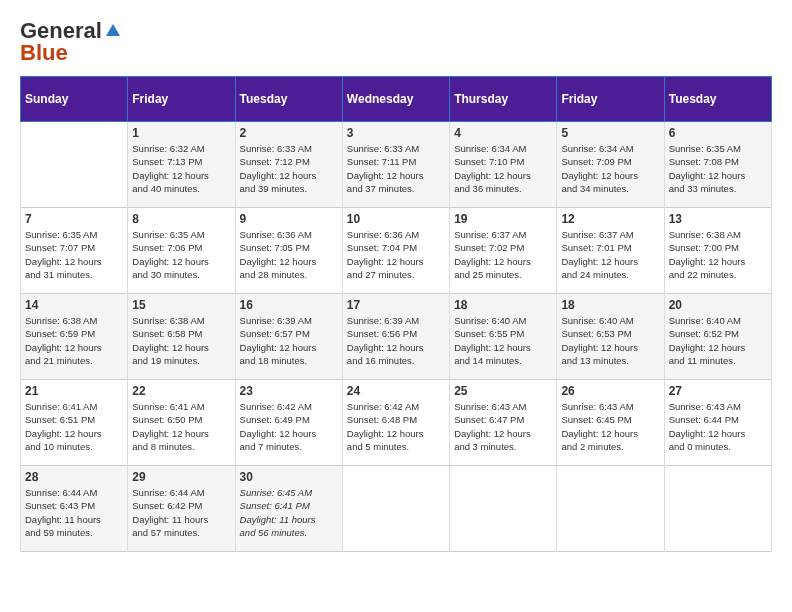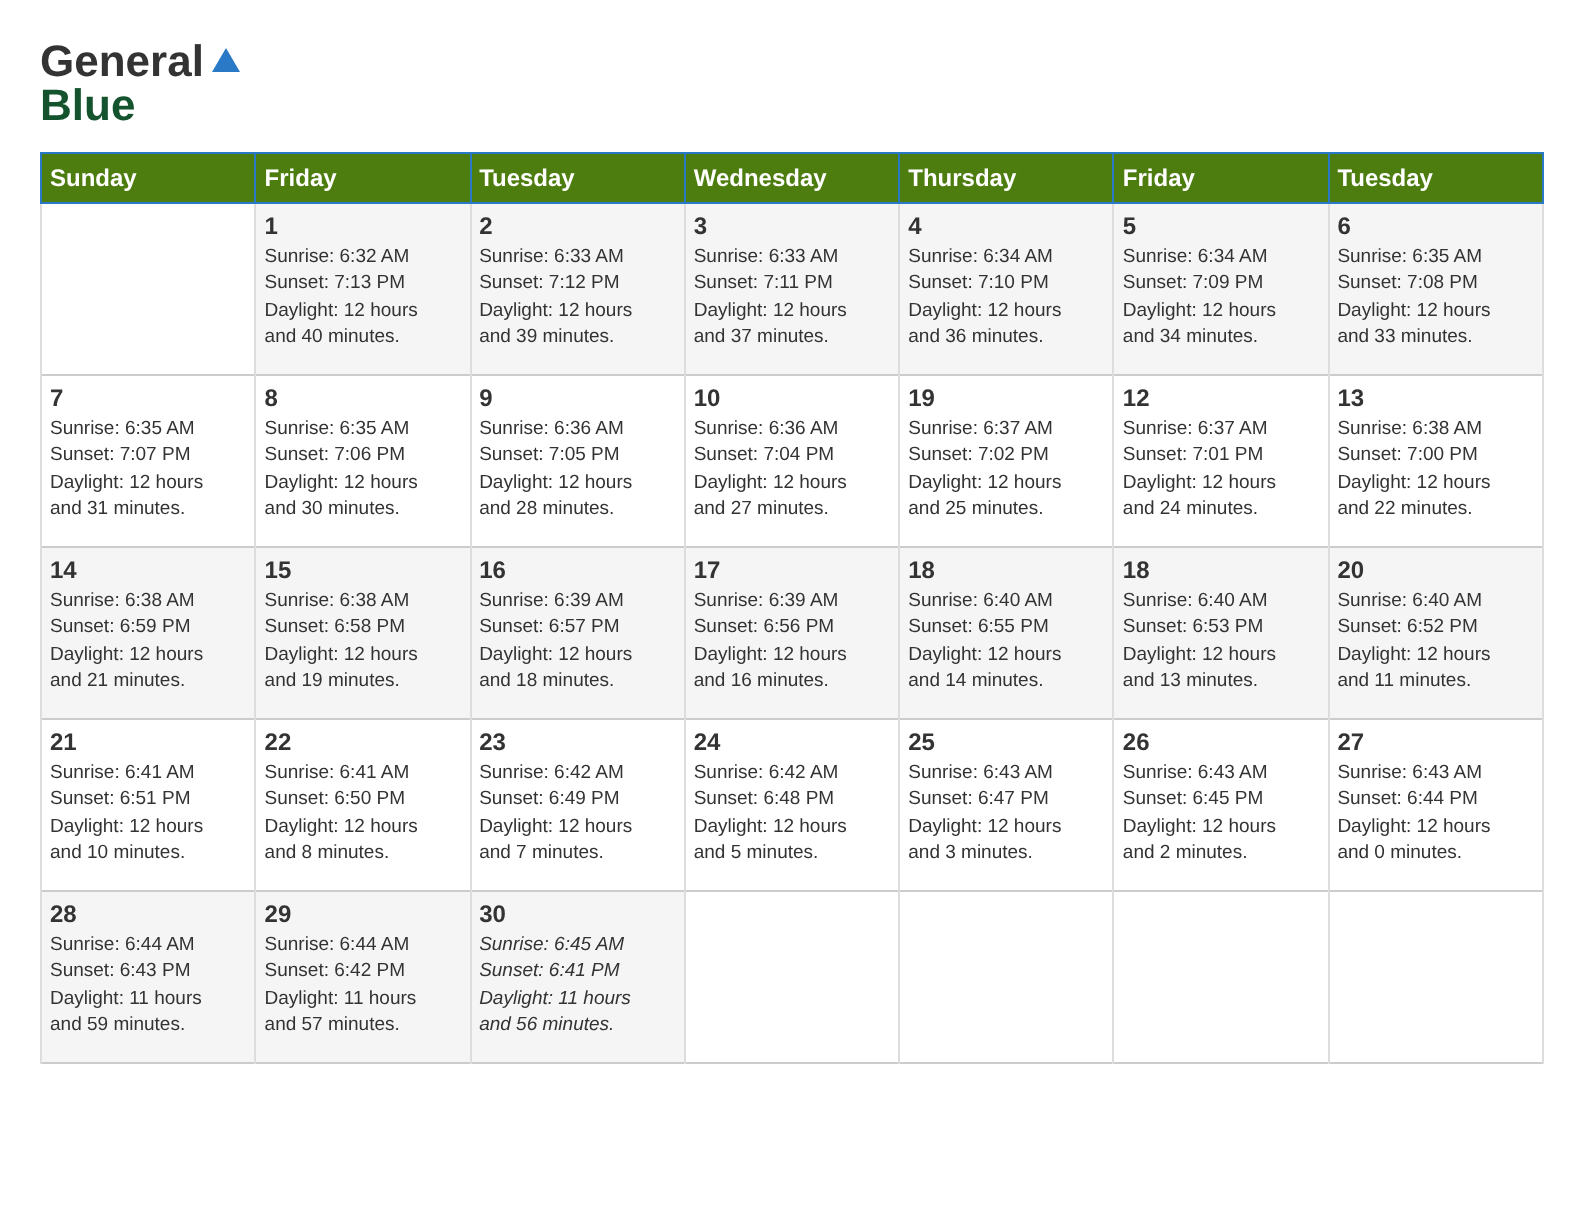--- a/index.html
+++ b/index.html
@@ -43,25 +43,25 @@
     .location {
       font-size: 15px;
       color: #555;
     }
     table {
       width: 100%;
       border-collapse: collapse;
       table-layout: fixed;
     }
     thead tr th {
-      background-color: #4d7c0f;
+      background-color: #4c1d95;
       color: #fff;
       font-size: 12px;
       font-weight: bold;
-      padding: 5px 4px;
+      padding: 15px 4px;
       text-align: left;
       border: 1px solid #2979c7;
     }
     tbody tr {
       border-bottom: 1px solid #ccc;
     }
     tbody tr td {
       vertical-align: top;
       padding: 4px 4px 4px 4px;
       font-size: 10px;
@@ -97,21 +97,21 @@
 
 <div class="page">
   <div class="header">
     <div class="logo">
       <div class="logo-line">
         <span style="font-size:22px;font-weight:bold;color:#333;">General</span>
         <svg width="18" height="18" viewBox="0 0 18 18">
           <polygon points="9,2 16,14 2,14" fill="#2979c7"></polygon>
         </svg>
       </div>
-      <span style="font-size:22px;font-weight:bold;color:#14532d;margin-top:-4px;">Blue</span>
+      <span style="font-size:22px;font-weight:bold;color:#c2410c;margin-top:-4px;">Blue</span>
     </div>
     <div class="title-block">
       <div class="month-title"></div>
       <div class="location"></div>
     </div>
   </div>
 
   <table>
     <thead>
       <tr id="header-row">

